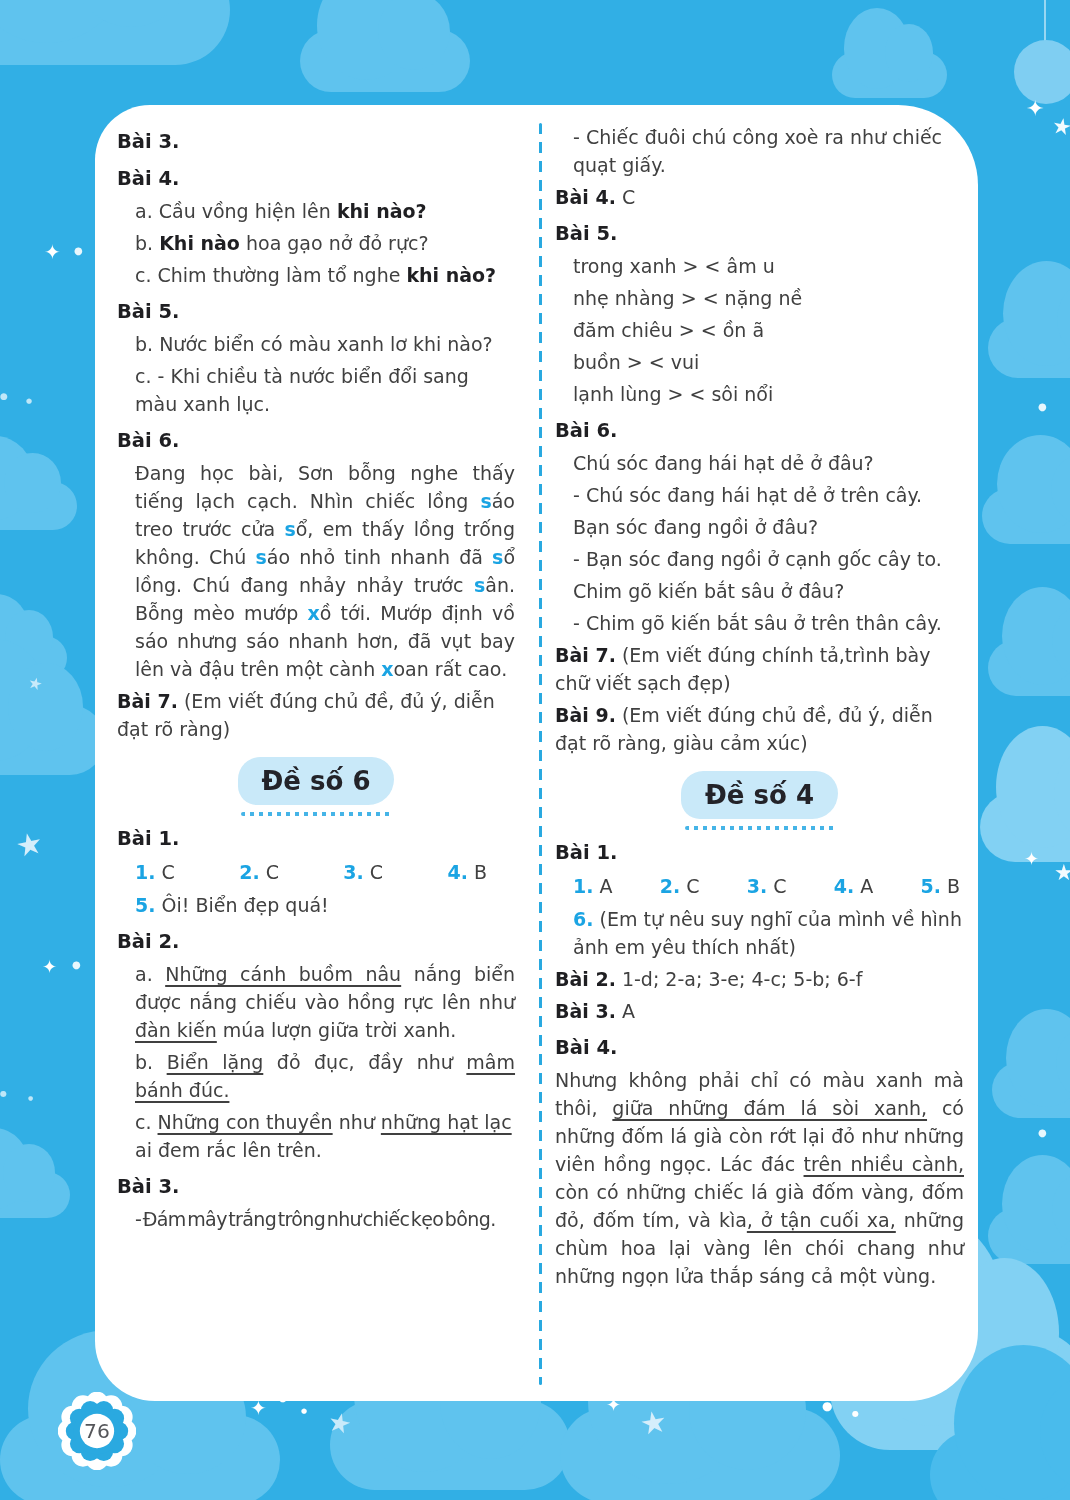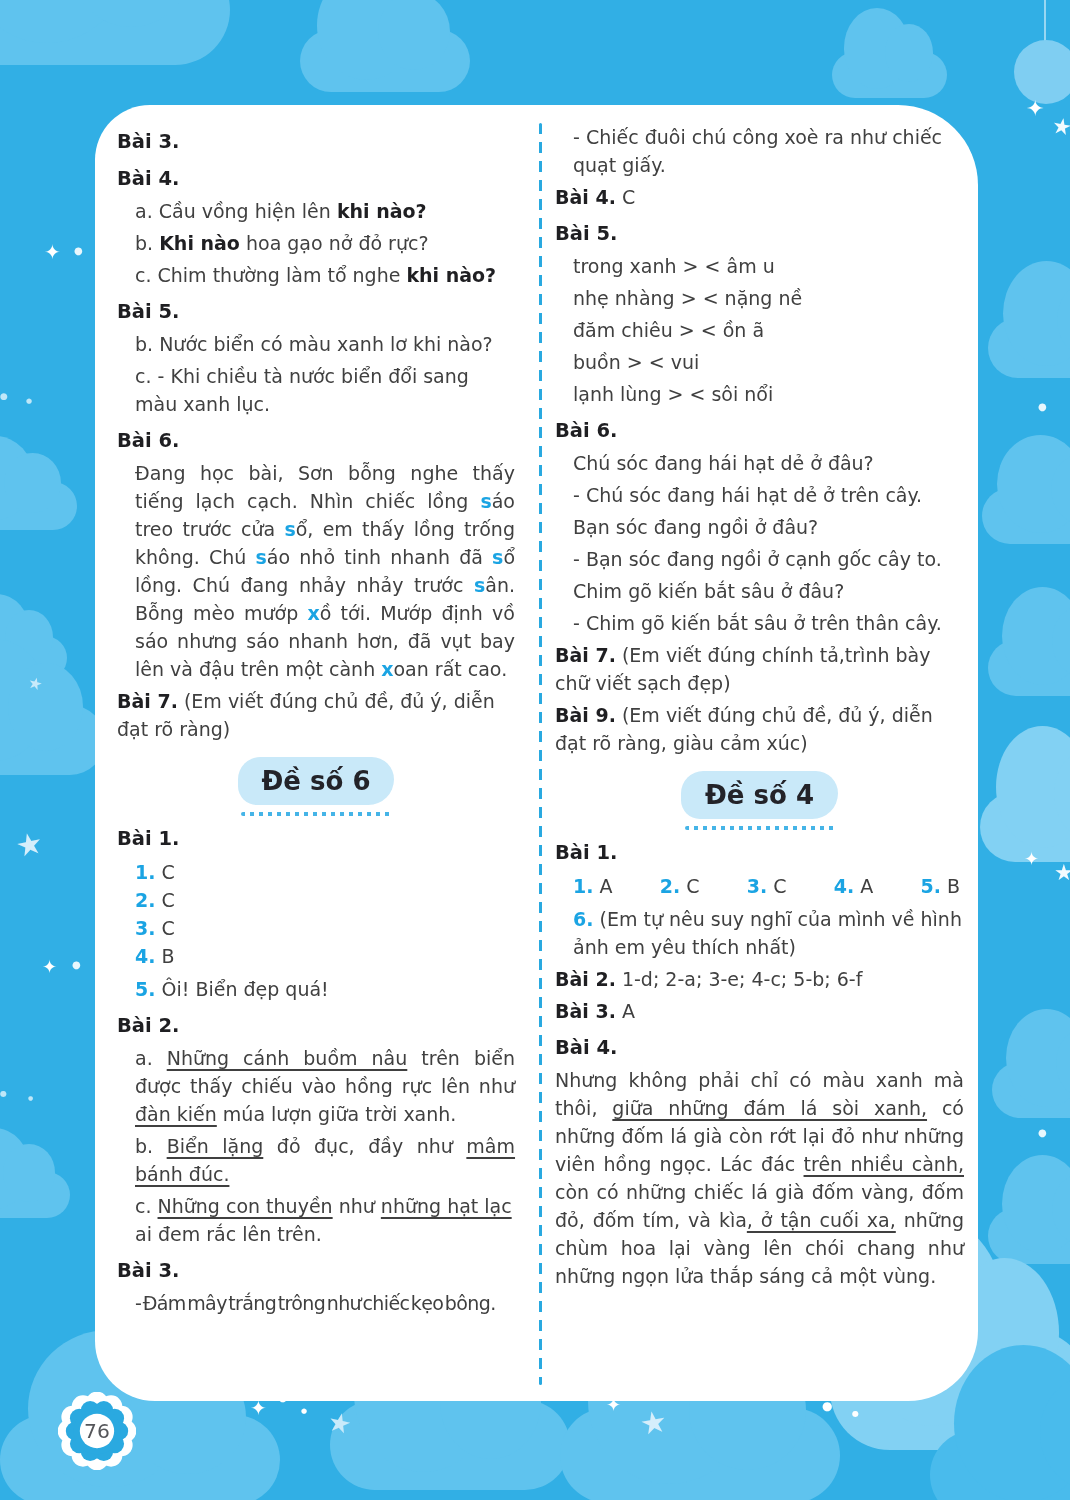--- a/index.html
+++ b/index.html
@@ -35,21 +35,21 @@
   }
   .h{font-weight:bold;color:#1f1f22;margin:9px 0 3px;font-size:19.5px;}
   p.line{margin:4px 0;}
   p.ind{padding-left:18px;}
   p.just{text-align:justify;}
   p.tight{letter-spacing:-0.6px;word-spacing:-4px;}
   .u{text-decoration:underline;text-underline-offset:4px;text-decoration-thickness:1.5px;}
   .bold{font-weight:bold;color:#1f1f22;}
   .blue{color:#1ba4e3;font-weight:bold;}
   .answers{display:flex;justify-content:space-between;margin:5px 0;padding-left:18px;}
-  .col-left .answers{padding-right:28px;flex-direction:column;}
+  .col-left .answers{padding-right:28px;}
   .col-right .answers{padding-right:4px;}
   .answers .num{color:#1ba4e3;font-weight:bold;}
   .badge-wrap{text-align:center;margin:14px 0 6px;}
   .badge{
     display:inline-block;background:#c9e9f9;color:#232329;
     font-weight:bold;font-size:26px;padding:10px 24px;border-radius:26px 26px 30px 22px;
   }
   .dots{
     width:150px;height:4px;margin:7px auto 0;border-radius:2px;
     background:repeating-linear-gradient(to right,#45b4e7 0 4px,transparent 4px 9px);
@@ -126,21 +126,21 @@
       <div class="badge-wrap"><span class="badge">Đề số 6</span><div class="dots"></div></div>
       <div class="h">Bài 1.</div>
       <div class="answers">
         <span><span class="num">1.</span><span> C</span></span>
         <span><span class="num">2.</span><span> C</span></span>
         <span><span class="num">3.</span><span> C</span></span>
         <span><span class="num">4.</span><span> B</span></span>
       </div>
       <p class="line ind"><span class="blue">5.</span><span> Ôi! Biển đẹp quá!</span></p>
       <div class="h">Bài 2.</div>
-      <p class="line ind just"><span>a. </span><span class="u">Những cánh buồm nâu</span><span> trên biển được thấy chiếu vào hồng rực lên như </span><span class="u">đàn kiến</span><span> múa lượn giữa trời xanh.</span></p>
+      <p class="line ind just"><span>a. </span><span class="u">Những cánh buồm nâu</span><span> nắng biển được nắng chiếu vào hồng rực lên như </span><span class="u">đàn kiến</span><span> múa lượn giữa trời xanh.</span></p>
       <p class="line ind just"><span>b. </span><span class="u">Biển lặng</span><span> đỏ đục, đầy như </span><span class="u">mâm bánh đúc.</span></p>
       <p class="line ind"><span>c. </span><span class="u">Những con thuyền</span><span> như </span><span class="u">những hạt lạc</span><span> ai đem rắc lên trên.</span></p>
       <div class="h">Bài 3.</div>
       <p class="line ind tight"><span>- Đám mây trắng trông như chiếc kẹo bông.</span></p>
     </div>
   <div class="divider"></div>
   <div class="col col-right" id="col-right">
       <p class="line ind"><span>- Chiếc đuôi chú công xoè ra như chiếc quạt giấy.</span></p>
       <p class="line"><span class="bold">Bài 4.</span><span> C</span></p>
       <div class="h">Bài 5.</div>

